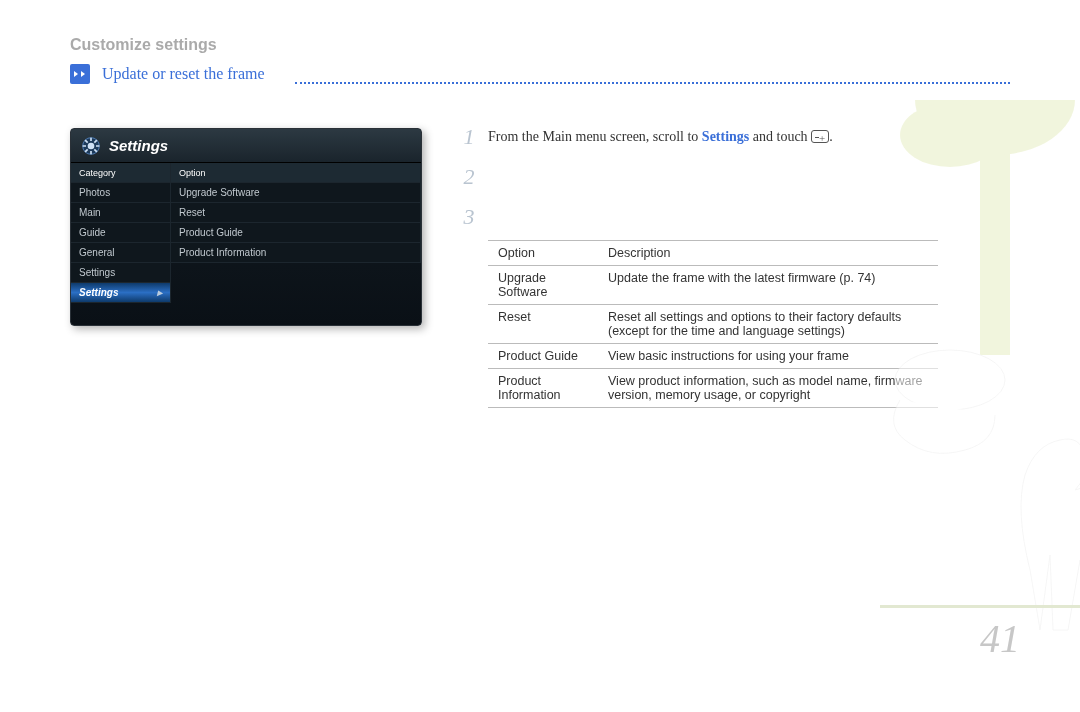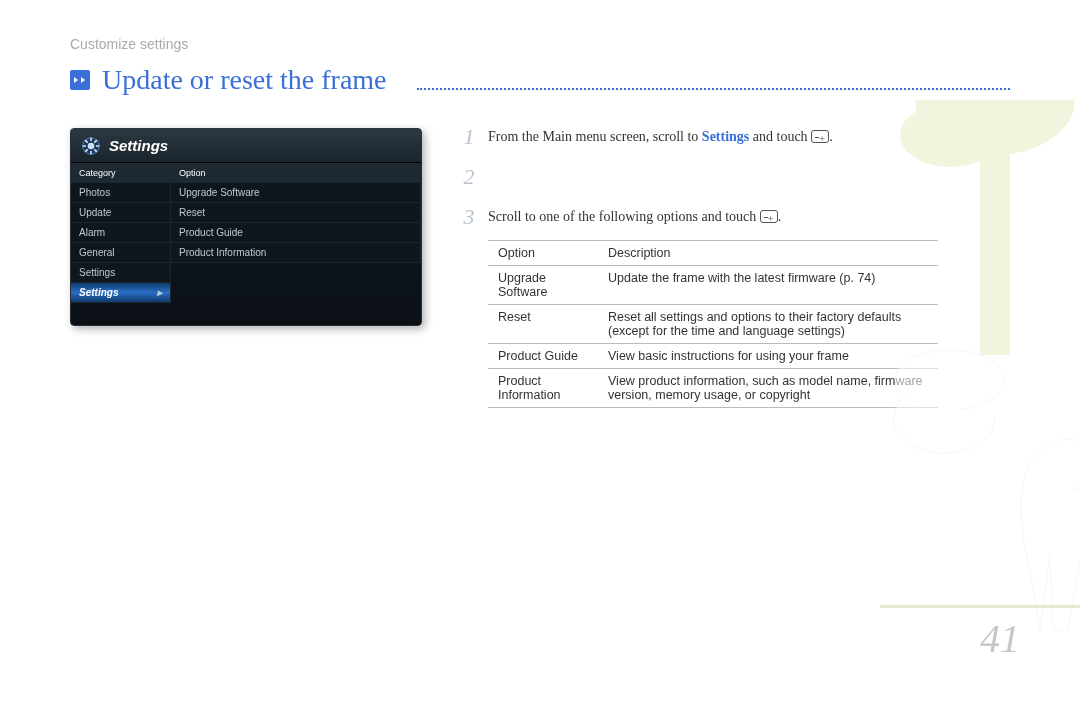--- a/index.html
+++ b/index.html
@@ -8,22 +8,23 @@
     width: 1080px;
     height: 712px;
     position: relative;
     background: #fff;
     overflow: hidden;
   }
   .breadcrumb {
     position: absolute;
     top: 36px;
     left: 70px;
-    font-size: 14px;
+    font-size: 16px;
     color: #aaa;
+    font-weight: bold;
   }
   .title-row {
     position: absolute;
     top: 64px;
     left: 70px;
     right: 70px;
     display: flex;
     align-items: center;
   }
   .title-icon {
@@ -40,21 +41,21 @@
     position: absolute;
     width: 0; height: 0;
     border-top: 3px solid transparent;
     border-bottom: 3px solid transparent;
     border-left: 4px solid #fff;
   }
   .title-icon::before { top: 7px; left: 4px; }
   .title-icon::after { top: 7px; left: 11px; }
   .title-text {
     font-family: Georgia, 'Times New Roman', serif;
-    font-size: 28px;
+    font-size: 16px;
     color: #3a6fd8;
     font-weight: normal;
     margin-right: 30px;
   }
   .title-dots {
     flex: 1;
     border-bottom: 2px dotted #3a6fd8;
     height: 1px;
     margin-top: 18px;
   }
@@ -257,22 +258,22 @@
             <line x1="16" y1="8" x2="19" y2="5"></line>
         </g>
       </svg>
     </span>
     <span class="settings-title">Settings</span>
   </div>
   <div class="settings-body">
     <div class="settings-col left">
       <div class="settings-cell">Category</div>
       <div class="settings-cell">Photos</div>
-      <div class="settings-cell">Update</div>
-      <div class="settings-cell">Alarm</div>
+      <div class="settings-cell">Main</div>
+      <div class="settings-cell">Guide</div>
       <div class="settings-cell">General</div>
       <div class="settings-cell">Settings</div>
       <div class="settings-cell selected">
         <span>Settings</span>
         <span class="chev">▸</span>
       </div>
     </div>
     <div class="settings-col right">
       <div class="settings-cell">Option</div>
       <div class="settings-cell">Upgrade Software</div>
@@ -288,23 +289,20 @@
     <div class="step-num">1</div>
     <div class="step-text">
       <span>From the Main menu screen, scroll to </span><span class="hl">Settings</span><span> and touch </span><span class="enter-icon"></span><span>.</span>
     </div>
   </div>
   <div class="step">
     <div class="step-num">2</div>
   </div>
   <div class="step">
     <div class="step-num">3</div>
-    <div class="step-text">
-      <span>Scroll to one of the following options and touch </span><span class="enter-icon"></span><span>.</span>
-    </div>
   </div>
 
   <table class="opt-table">
     <thead>
       <tr>
         <th class="col-opt">Option</th>
         <th>Description</th>
       </tr>
     </thead>
     <tbody>

